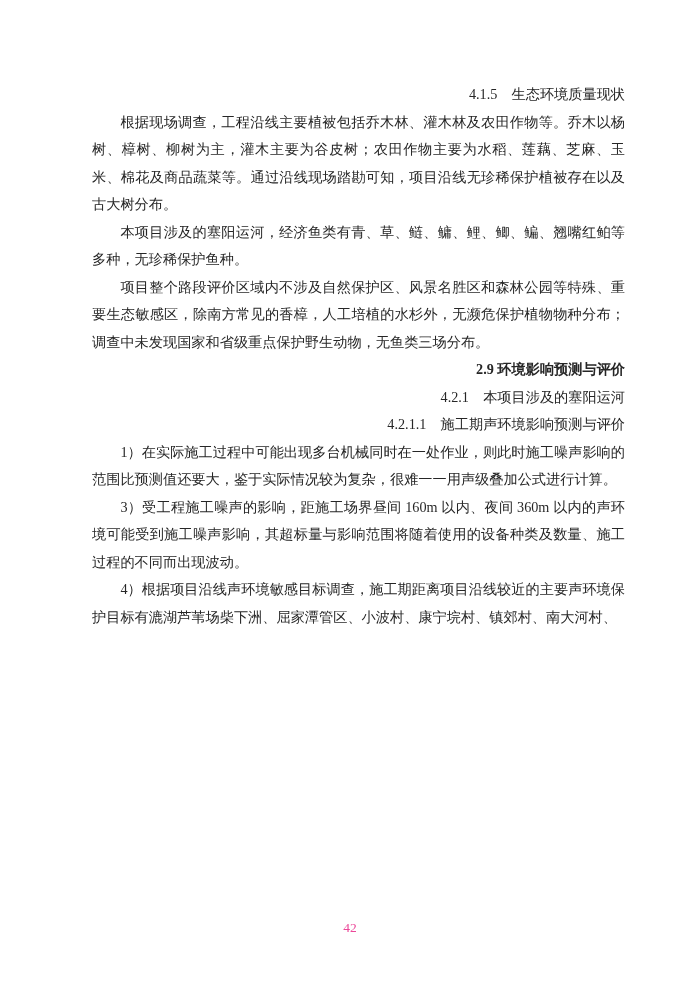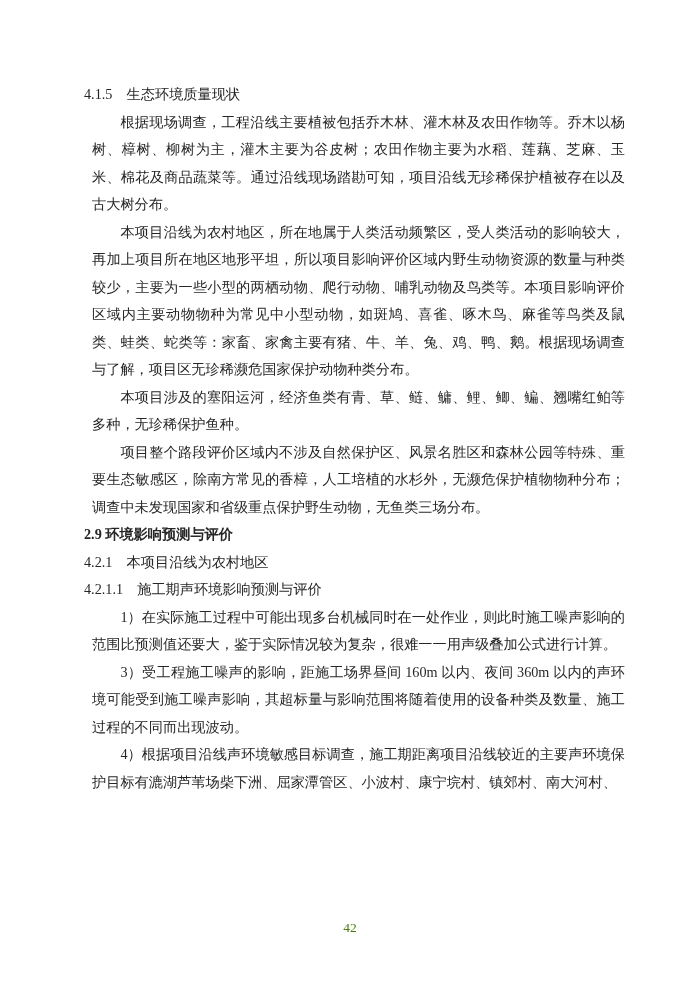--- a/index.html
+++ b/index.html
@@ -28,60 +28,59 @@
   }
   .heading, .para {
     margin: 0;
     padding: 0;
     font-size: 14.2px;
     line-height: 27.5px;
     text-align: justify;
     word-break: break-all;
   }
   .heading {
-    text-align: left;
+    text-align: right;
     font-weight: normal;
   }
   .heading.bold {
     font-weight: bold;
   }
   .para {
     text-indent: 2em;
     margin-left: 8px;
   }
   .footer {
     position: absolute;
     left: 0;
     top: 920px;
     width: 700px;
     text-align: center;
     font-size: 13.5px;
     line-height: 16px;
-    color: #4d7c0f;
+    color: #ec4899;
   }
 </style>
 </head>
 <body>
 
 <div class="page">
   <div class="content">
 
     <div class="heading">4.1.5　生态环境质量现状</div>
 
     <p class="para">根据现场调查，工程沿线主要植被包括乔木林、灌木林及农田作物等。乔木以杨树、樟树、柳树为主，灌木主要为谷皮树；农田作物主要为水稻、莲藕、芝麻、玉米、棉花及商品蔬菜等。通过沿线现场踏勘可知，项目沿线无珍稀保护植被存在以及古大树分布。</p>
 
-    <p class="para">本项目沿线为农村地区，所在地属于人类活动频繁区，受人类活动的影响较大，再加上项目所在地区地形平坦，所以项目影响评价区域内野生动物资源的数量与种类较少，主要为一些小型的两栖动物、爬行动物、哺乳动物及鸟类等。本项目影响评价区域内主要动物物种为常见中小型动物，如斑鸠、喜雀、啄木鸟、麻雀等鸟类及鼠类、蛙类、蛇类等：家畜、家禽主要有猪、牛、羊、兔、鸡、鸭、鹅。根据现场调查与了解，项目区无珍稀濒危国家保护动物种类分布。</p>
 
     <p class="para">本项目涉及的塞阳运河，经济鱼类有青、草、鲢、鳙、鲤、鲫、鳊、翘嘴红鲌等多种，无珍稀保护鱼种。</p>
 
     <p class="para">项目整个路段评价区域内不涉及自然保护区、风景名胜区和森林公园等特殊、重要生态敏感区，除南方常见的香樟，人工培植的水杉外，无濒危保护植物物种分布；调查中未发现国家和省级重点保护野生动物，无鱼类三场分布。</p>
 
     <div class="heading bold">2.9 环境影响预测与评价</div>
 
-    <div class="heading">4.2.1　本项目沿线为农村地区</div>
+    <div class="heading">4.2.1　本项目涉及的塞阳运河</div>
 
     <div class="heading">4.2.1.1　施工期声环境影响预测与评价</div>
 
     <p class="para">1）在实际施工过程中可能出现多台机械同时在一处作业，则此时施工噪声影响的范围比预测值还要大，鉴于实际情况较为复杂，很难一一用声级叠加公式进行计算。</p>
 
 
     <p class="para">3）受工程施工噪声的影响，距施工场界昼间 160m 以内、夜间 360m 以内的声环境可能受到施工噪声影响，其超标量与影响范围将随着使用的设备种类及数量、施工过程的不同而出现波动。</p>
 
     <p class="para">4）根据项目沿线声环境敏感目标调查，施工期距离项目沿线较近的主要声环境保护目标有漉湖芦苇场柴下洲、屈家潭管区、小波村、康宁垸村、镇郊村、南大河村、</p>
 

